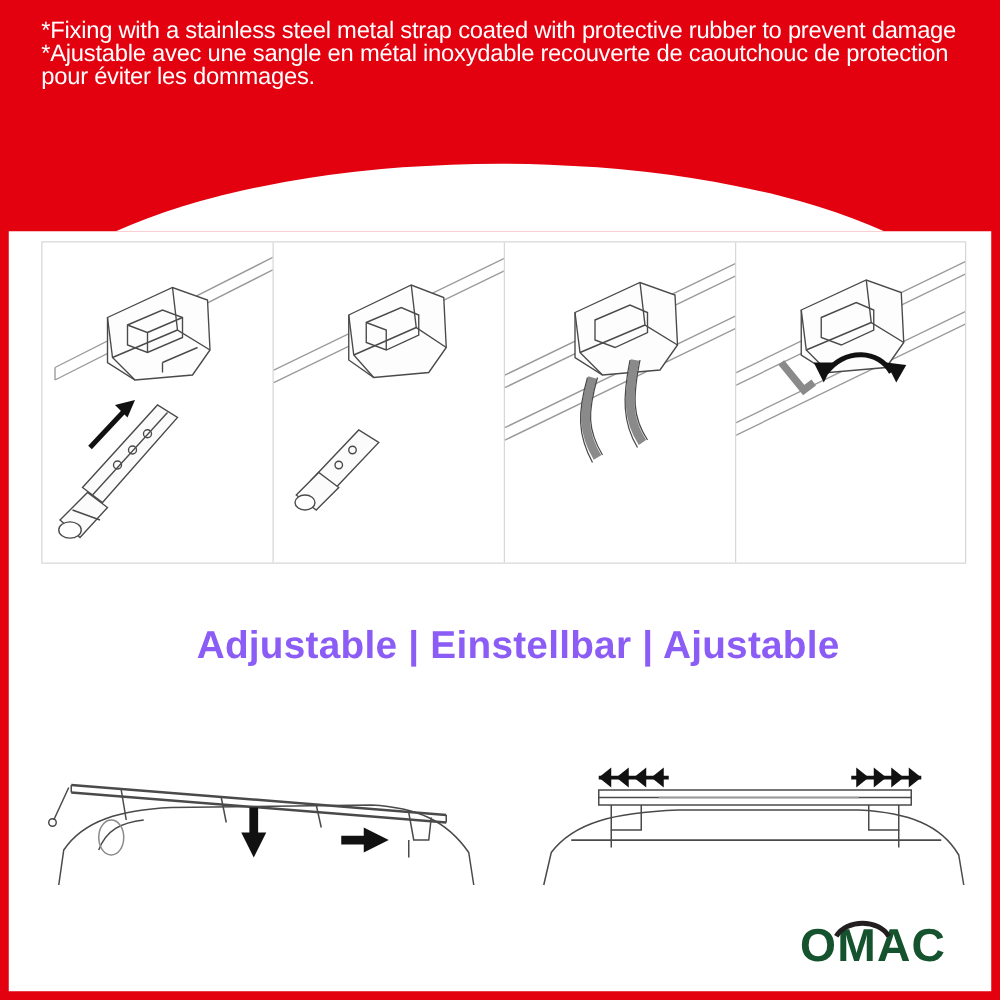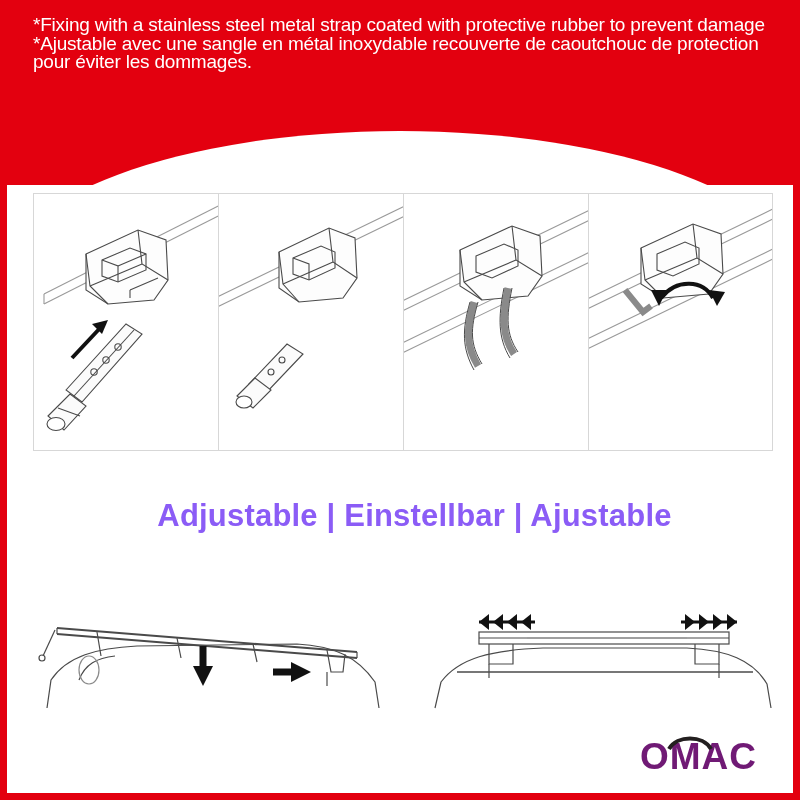--- a/index.html
+++ b/index.html
@@ -106,21 +106,21 @@
     position: absolute;
     right: 36px;
     bottom: 18px;
     display: flex;
     align-items: center;
     gap: 8px;
   }
   .logo-text {
     font-size: 37px;
     font-weight: bold;
-    color: #701a75;
+    color: #14532d;
     letter-spacing: 1px;
     line-height: 1;
   }
   .logo-arc {
     position: absolute;
     left: 27px;
     top: -3px;
     width: 46px;
     height: 16px;
   }

